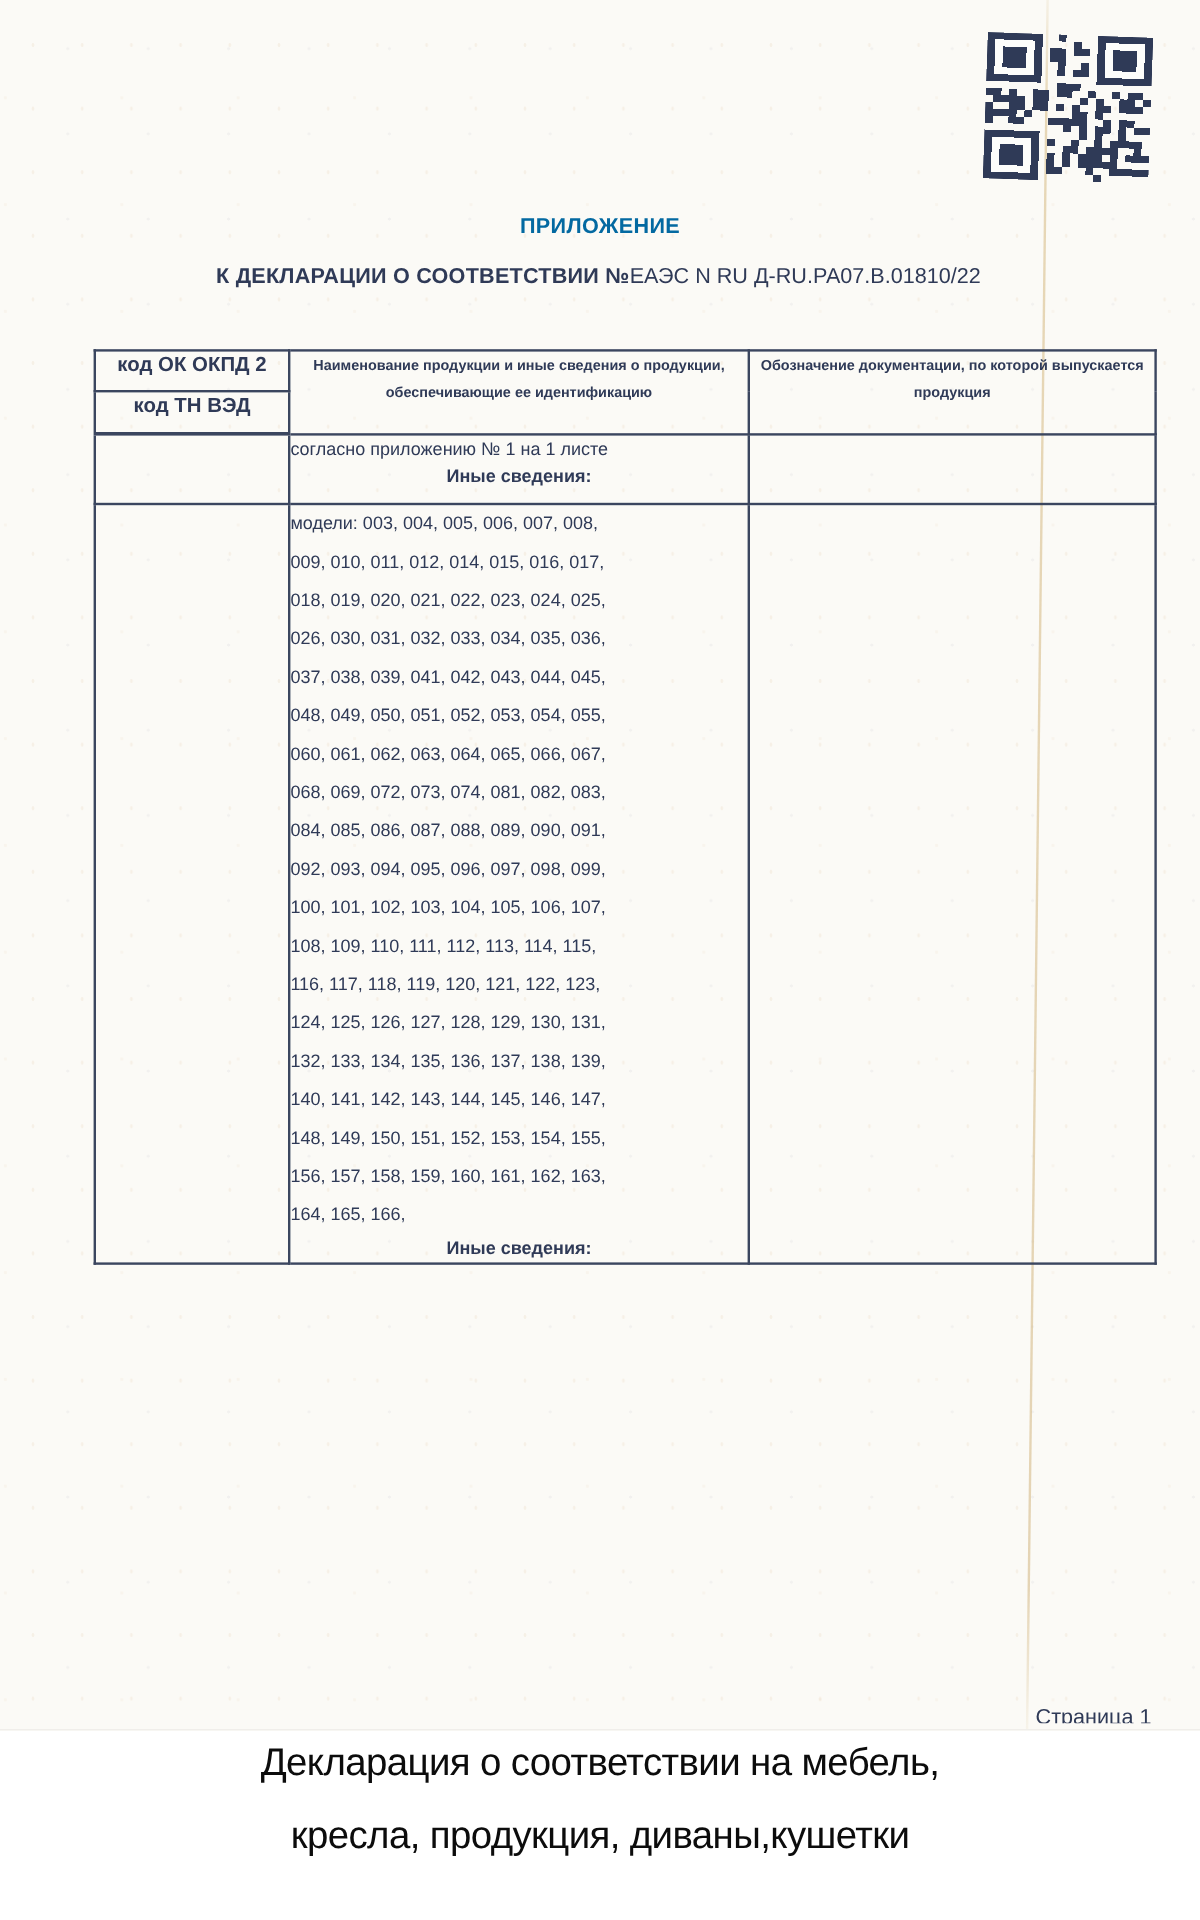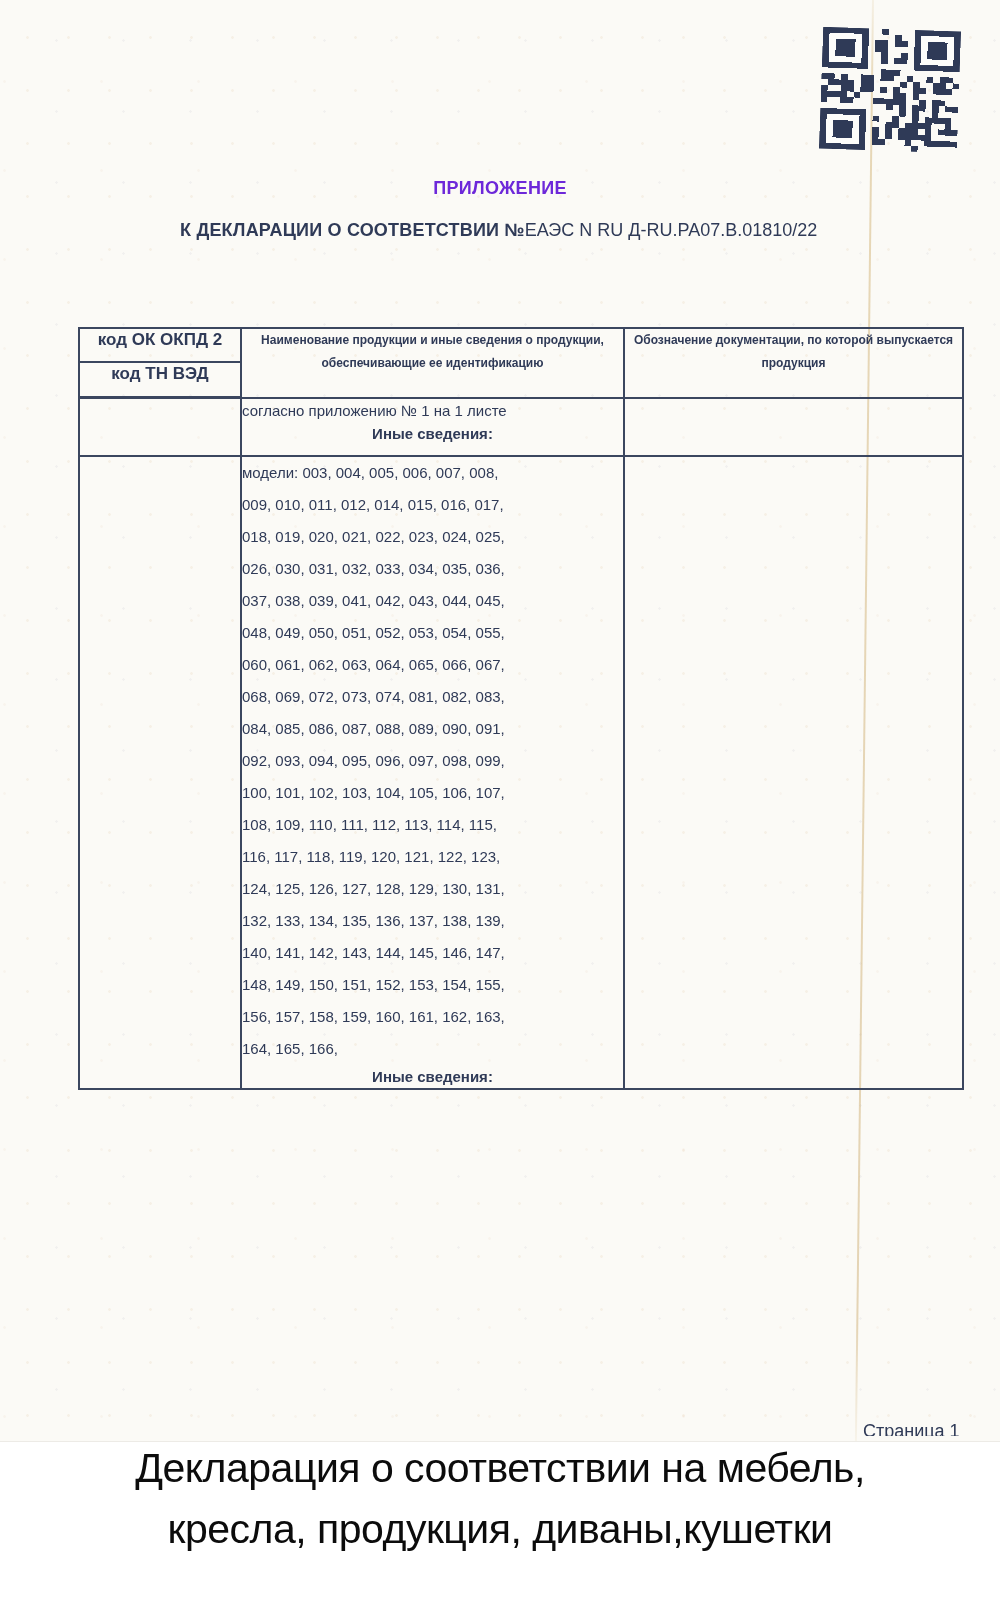--- a/index.html
+++ b/index.html
@@ -20,43 +20,43 @@
   }
   .scan-line{
     position:absolute;left:872px;top:0;width:2px;height:1441px;
     background:linear-gradient(to bottom,rgba(214,186,130,0.15),rgba(214,186,130,0.55) 6%,rgba(206,174,116,0.5) 92%,rgba(214,186,130,0.1));
     transform:rotate(0.68deg);transform-origin:top center;
   }
 
   .qr{position:absolute;left:821px;top:29px;width:138px;height:122px;transform:rotate(2deg);}
 
   .title{position:absolute;left:0;top:178px;width:1000px;text-align:center;
-         font-size:18px;font-weight:bold;color:#6d28d9;letter-spacing:0.3px;}
+         font-size:18px;font-weight:bold;color:#0369a1;letter-spacing:0.3px;}
   .decl-line{position:absolute;left:180px;top:220px;white-space:nowrap;color:#2f3a57;font-size:18px;}
   .decl-label{font-weight:bold;letter-spacing:0.2px;}
   .decl-number{font-weight:normal;}
   .product-line{position:absolute;left:0;top:258px;width:1000px;text-align:center;font-size:17px;color:#2f3a57;}
 
-  table.conf{position:absolute;left:78px;top:291px;width:884px;border-collapse:collapse;table-layout:fixed;color:#2f3a57;margin-top:36px;}
+  table.conf{position:absolute;left:78px;top:291px;width:884px;border-collapse:collapse;table-layout:fixed;color:#2f3a57;}
   table.conf td{border:2px solid #3b465f;vertical-align:top;padding:0;}
   td.hc{font-weight:bold;text-align:center;vertical-align:middle;font-size:17px;line-height:21px;}
   tr.hr1 td{height:32px;}
   tr.hr2 td{height:33px;border-bottom-width:3px;}
   td.hspan{font-size:12px;line-height:23px;padding:2px 10px;border-bottom-width:3px;}
   tr.br1 td{height:56px;}
   tr.br2 td{height:453px;}
   td.bcell{padding:5px 6px 0 7px;font-size:15px;line-height:23px;}
   .models{white-space:pre-line;line-height:32px;}
   .bold{font-weight:bold;text-align:center;}
 
   .page-number{position:absolute;left:863px;top:1421px;width:120px;height:15px;overflow:hidden;
                font-size:18px;line-height:20px;color:#2f3a57;}
 
   .caption{position:absolute;left:0;top:1438px;width:1000px;text-align:center;
-           color:#0c0c0c;font-size:41px;line-height:61px;letter-spacing:-0.5px;}
+           color:#0c0c0c;font-size:32px;line-height:61px;letter-spacing:-0.5px;}
 </style>
 </head>
 <body>
 
 <div class="page">
 
   <div class="scan"></div>
   <div class="scan-line"></div>
 
   <div class="qr"><svg viewBox="0 0 21 21" width="100%" height="100%" preserveAspectRatio="none" shape-rendering="crispEdges">

